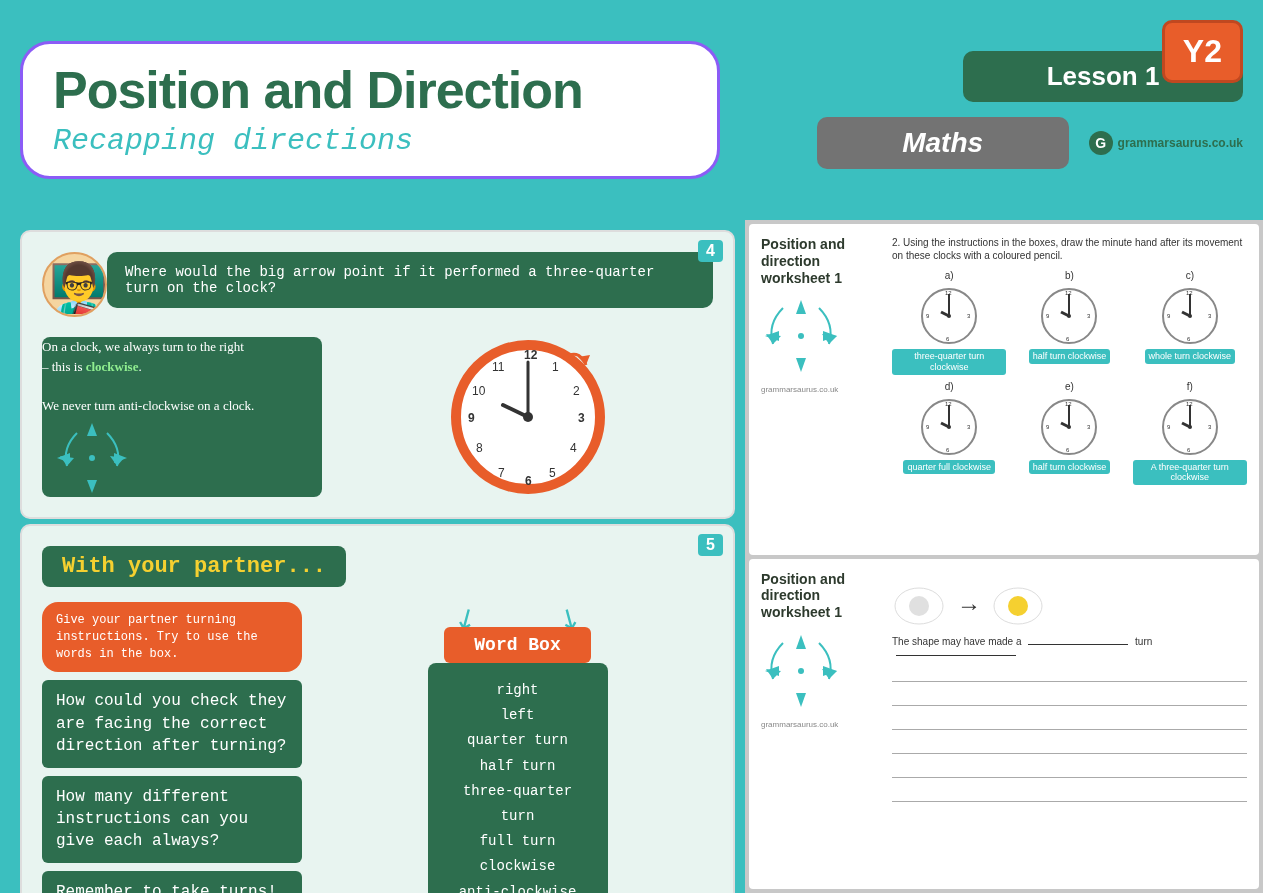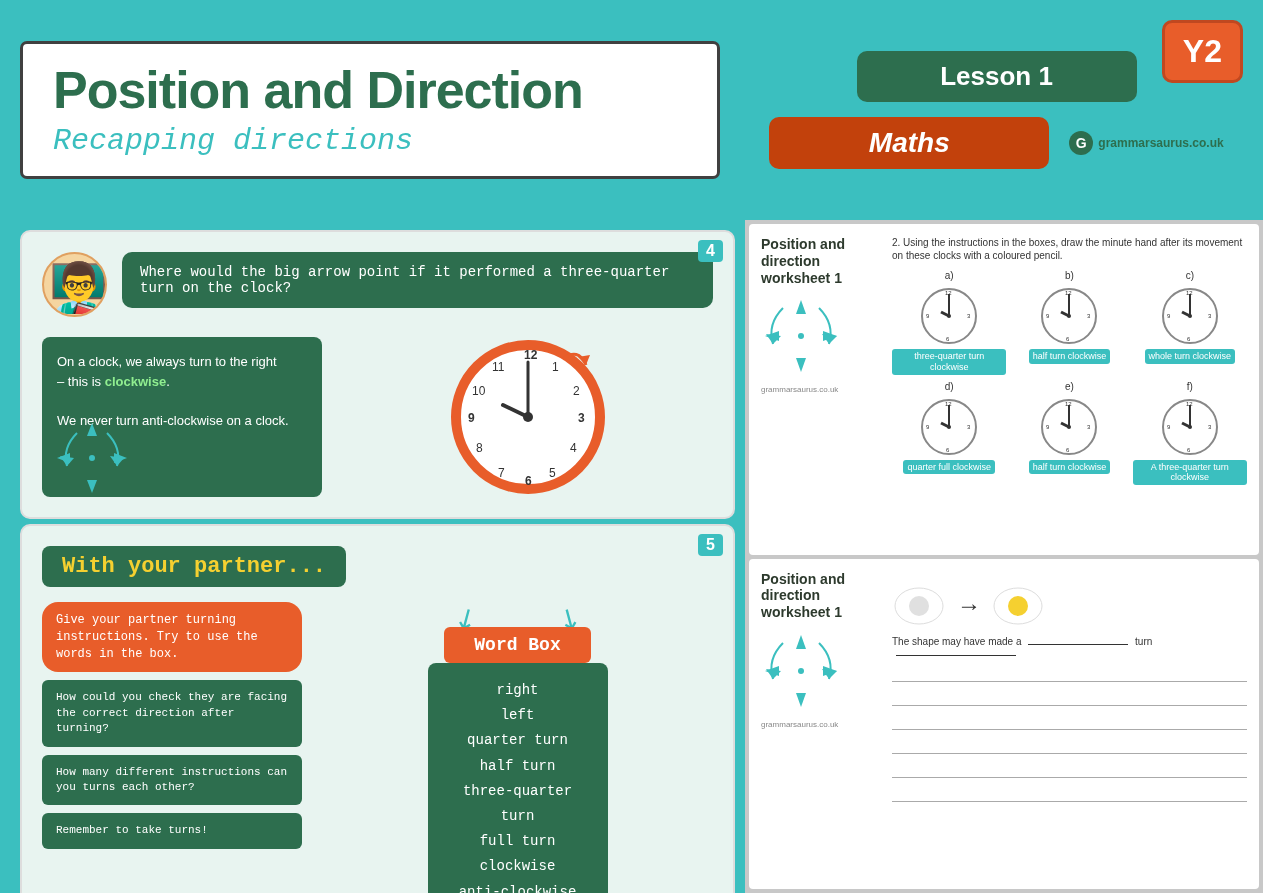--- a/index.html
+++ b/index.html
@@ -27,24 +27,24 @@
       height: 220px;
       background: #3bbfbf;
       z-index: 1;
       display: flex;
       align-items: center;
       padding: 20px;
     }
 
     .title-box {
       background: white;
-      border-radius: 7px;
+      border-radius: 30px;
       padding: 18px 30px;
       flex: 0 0 700px;
-      border: 3px solid #404040;
+      border: 3px solid #8b5cf6;
     }
 
     .main-title {
       font-size: 52px;
       font-weight: 900;
       color: #2d6e4e;
       font-family: 'Arial Black', Arial, sans-serif;
       line-height: 1.1;
       letter-spacing: -1px;
     }
@@ -54,21 +54,21 @@
       color: #3bbfbf;
       font-family: 'Courier New', monospace;
       margin-top: 4px;
       font-style: italic;
     }
 
     .header-right {
       flex: 1;
       display: flex;
       flex-direction: column;
-      align-items: center;
+      align-items: flex-end;
       margin-left: 30px;
       gap: 10px;
     }
 
     .lesson-badge {
       background: #2d6e4e;
       color: white;
       font-size: 26px;
       font-weight: bold;
       padding: 10px 40px;
@@ -91,28 +91,28 @@
     }
 
     .maths-row {
       display: flex;
       align-items: center;
       gap: 20px;
       margin-top: 5px;
     }
 
     .maths-badge {
-      background: #c2410c;
+      background: #737373;
       color: white;
       font-size: 28px;
       font-weight: bold;
       padding: 10px 40px;
       border-radius: 10px;
       font-style: italic;
-      width: 280px;
+      width: 252px;
       text-align: center;
     }
 
     
     .content-area {
       position: absolute;
       top: 220px;
       left: 0;
       right: 0;
       bottom: 0;
@@ -147,21 +147,20 @@
       color: white;
       font-weight: bold;
       font-size: 16px;
       padding: 2px 8px;
       border-radius: 4px;
     }
 
     .teacher-bubble {
       display: flex;
       align-items: flex-start;
-      gap: 15px;
       margin-bottom: 20px;
     }
 
     .teacher-avatar {
       width: 65px;
       height: 65px;
       background: #f5d5a0;
       border-radius: 50%;
       flex-shrink: 0;
       position: relative;
@@ -188,23 +187,22 @@
     }
 
     .slide-body {
       display: flex;
       gap: 20px;
     }
 
     .text-box {
       background: #2d6e4e;
       color: white;
-      padding: 15px;
       border-radius: 8px;
-      font-family: Liberation Sans, sans-serif;
+      font-family: Liberation Serif, serif;
       font-size: 13px;
       line-height: 1.5;
       flex: 0 0 280px;
     }
 
     .text-box .highlight {
       color: #90ee90;
       font-weight: bold;
     }
 
@@ -264,21 +262,21 @@
       font-size: 12px;
       line-height: 1.4;
     }
 
     .instr-box-dark {
       background: #2d6e4e;
       color: white;
       padding: 10px 14px;
       border-radius: 6px;
       font-family: 'Courier New', monospace;
-      font-size: 11px;
+      font-size: 16px;
       line-height: 1.4;
     }
 
     .word-box-col {
       flex: 1;
       display: flex;
       flex-direction: column;
       align-items: center;
       position: relative;
     }
@@ -509,21 +507,21 @@
       <div class="with-partner-header">With your partner...</div>
       <div class="partner-content">
         <div class="instructions-col">
           <div class="instr-box-orange">
             <span>Give your partner turning instructions. Try to use the words in the box.</span>
           </div>
           <div class="instr-box-dark">
             <span>How could you check they are facing the correct direction after turning?</span>
           </div>
           <div class="instr-box-dark">
-            <span>How many different instructions can you turns each other?</span>
+            <span>How many different instructions can you give each always?</span>
           </div>
           <div class="instr-box-dark">
             <span>Remember to take turns!</span>
           </div>
         </div>
 
         <div class="word-box-col">
 
           <div style="display:flex; gap:80px; margin-bottom:-8px; z-index:2;">
             <span style="color:#3bbfbf; font-size:28px; transform:rotate(-30deg); display:inline-block;">↙</span>

